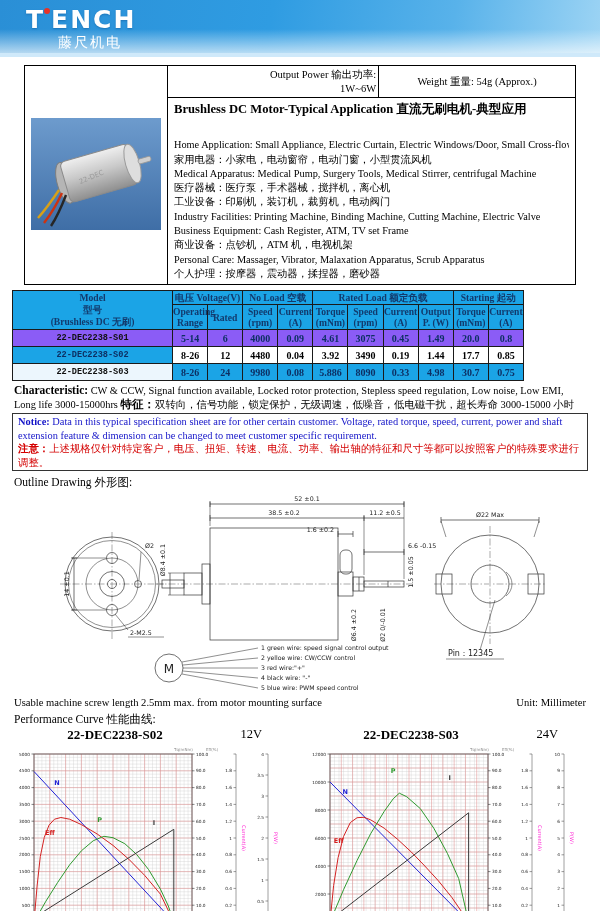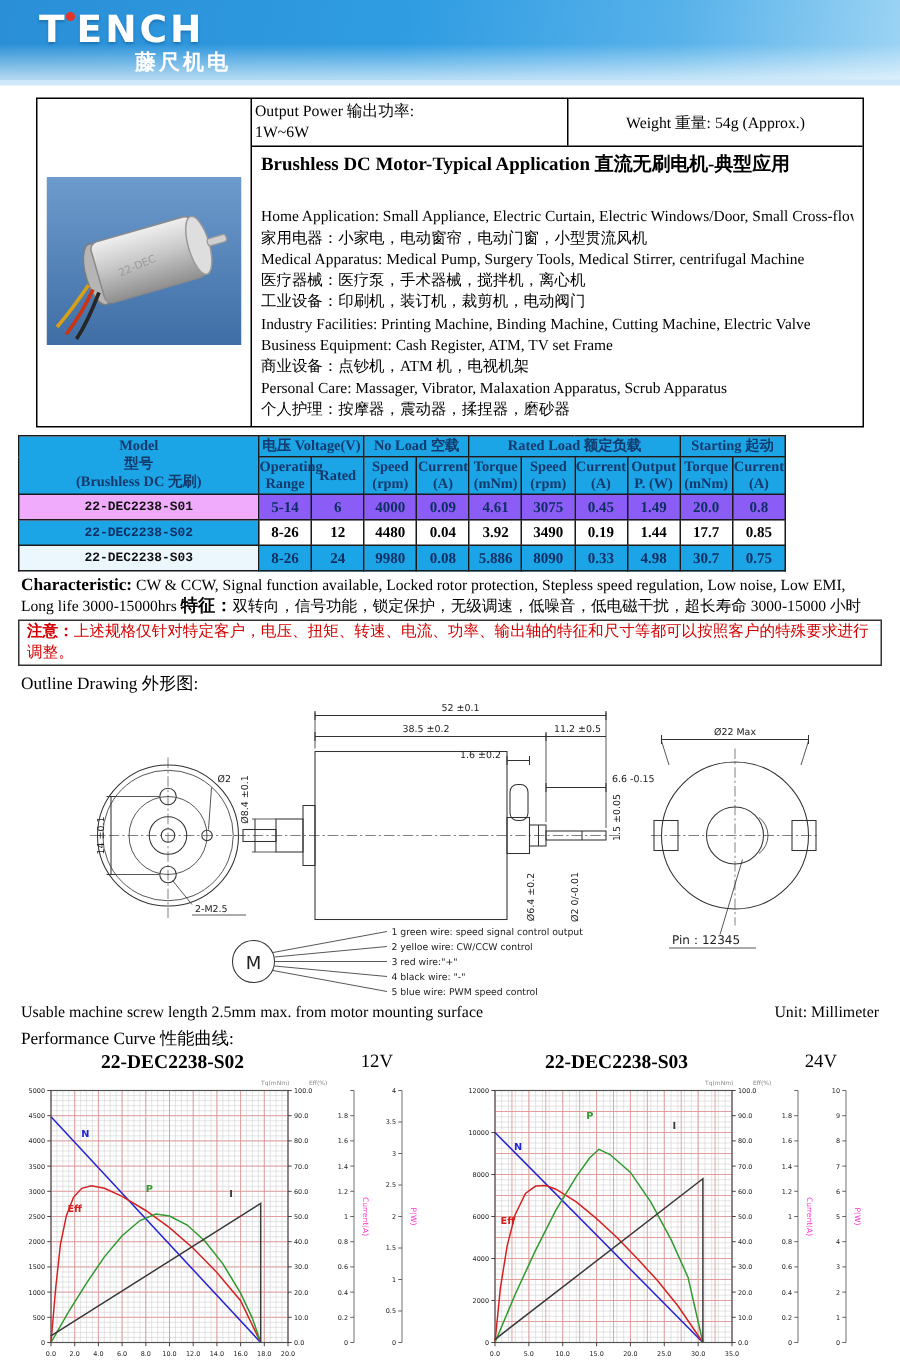--- a/index.html
+++ b/index.html
@@ -8,46 +8,46 @@
 
   
   .brand-band{height:53px;background:
       linear-gradient(180deg, rgba(255,255,255,0) 55%, rgba(255,255,255,.65) 100%),
       linear-gradient(100deg,#2a8fd6 0%,#2f9ce2 45%,#58b2ea 75%,#9dd4f4 100%);
       position:relative;}
   .brand-strip{height:4px;background:#cfe9fa}
   .logo{position:absolute;left:26px;top:7px;color:#fff;font-family:"DejaVu Sans",sans-serif;line-height:1}
   .logo-en{font-size:25px;font-weight:900;letter-spacing:2px;text-shadow:0 1px 2px rgba(0,60,120,.35)}
   .logo-dot{display:inline-block;width:6px;height:6px;border-radius:50%;vertical-align:top;margin:1px 1px 0 -1px}
-  .logo-cn{font-size:14px;font-weight:bold;margin:3px 0 0 64px;letter-spacing:2px}
+  .logo-cn{font-size:14px;font-weight:normal;margin:3px 0 0 32px;letter-spacing:2px}
 
   
   .info{display:flex;border:1.5px solid #000;margin:8px 24px 0 24px;background:#fff}
   .info-left{width:142px;border-right:1px solid #000;padding-top:52px;display:flex;justify-content:center;align-items:flex-start}
   .info-right{flex:1;min-width:0}
   .info-title-row{display:flex;border-bottom:1px solid #000}
   .cell-tc{flex:1.18;border-right:1px solid #000;text-align:center;padding:5px 2px 3px 2px}
   .cell-tc .tc{font-size:13px}
   .cell-tc .mod{font-size:18px;font-weight:bold;letter-spacing:.5px}
-  .cell-out{flex:1.02;border-right:1px solid #000;text-align:left;font-size:10.5px;padding:2px;line-height:1.3}
+  .cell-out{flex:1.02;border-right:1px solid #000;text-align:right;font-size:10.5px;padding:2px;line-height:1.3}
   .cell-w{flex:.95;display:flex;align-items:center;justify-content:center;text-align:center;font-size:10.5px;padding:2px}
   .app{padding:2px 6px 3px 6px}
   .app-heading{font-weight:bold;font-size:12.6px;margin:1px 0 20px 0}
   .app-line{font-size:10.3px;line-height:14.3px;white-space:nowrap;overflow:hidden}
 
   
   table.spec{border-collapse:collapse;margin:5px 12px 0 12px;width:512px;table-layout:fixed}
   .spec th,.spec td{border:1px solid #1a1a1a;text-align:center;padding:1px 0}
   .spec th{background:#1ba4e6;color:#123a6d;font-size:9.6px;line-height:1.15;font-weight:bold}
   .spec col.c-model{width:160px}
   .spec .model-h div{line-height:1.25}
   .spec td{font-size:10px;font-weight:bold;height:14px}
   .spec td.model{font-family:"Liberation Mono",monospace;font-size:8.6px;font-weight:bold}
   .spec tr.r0 td{background:#8b5cf6;color:#0d2f63}
-  .spec tr.r0 td.model{background:#f0abfc;color:#111}
+  .spec tr.r0 td.model{background:#8b5cf6;color:#111}
   .spec tr.r1 td{background:#fff;color:#000}
   .spec tr.r1 td.model{background:#1ba4e6;color:#0d2f63}
   .spec tr.r2 td{background:#1ba4e6;color:#0d2f63}
   .spec tr.r2 td.model{background:#ecf6fd;color:#111}
 
   
   .charac{margin:3px 12px 0 14px;font-size:10.4px;line-height:13.5px}
   .charac .lbl{font-weight:bold;font-size:11.5px}
   .notice{border:1.5px solid #333;margin:2px 12px 0 12px;padding:1px 5px;font-size:10.4px;line-height:13.5px}
   .notice .en{color:#1414c8}
@@ -215,20 +215,21 @@
           <td>0.75</td>
         </tr>
       </tbody>
   </table>
 
   <div class="charac">
     <span class="lbl">Characteristic:</span><span> CW &amp; CCW, Signal function available, Locked rotor protection, Stepless speed regulation, Low noise, Low EMI, Long life 3000-15000hrs    </span><span class="lbl">特征：</span><span>双转向，信号功能，锁定保护，无级调速，低噪音，低电磁干扰，超长寿命 3000-15000 小时</span>
   </div>
 
   <div class="notice">
+    <div class="en"><span class="lbl">Notice:</span><span> Data in this typical specification sheet are for other certain customer. Voltage, rated torque, speed, current, power and shaft extension feature &amp; dimension can be changed to meet customer specific requirement.</span></div>
     <div class="cn"><span class="lbl">注意：</span><span>上述规格仅针对特定客户，电压、扭矩、转速、电流、功率、输出轴的特征和尺寸等都可以按照客户的特殊要求进行调整。</span></div>
   </div>
 
   <div class="sec-label">Outline Drawing 外形图:</div>
 
   <svg class="drawing" width="576" height="205" viewBox="0 0 576 205">
 
     <g>
       <line class="dash" x1="48" y1="92" x2="152" y2="92"></line>
       <line class="dash" x1="100" y1="40" x2="100" y2="148"></line>

